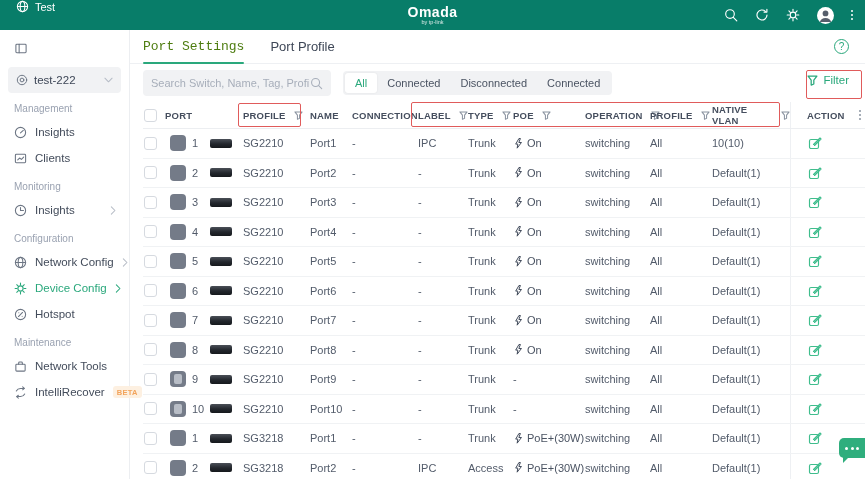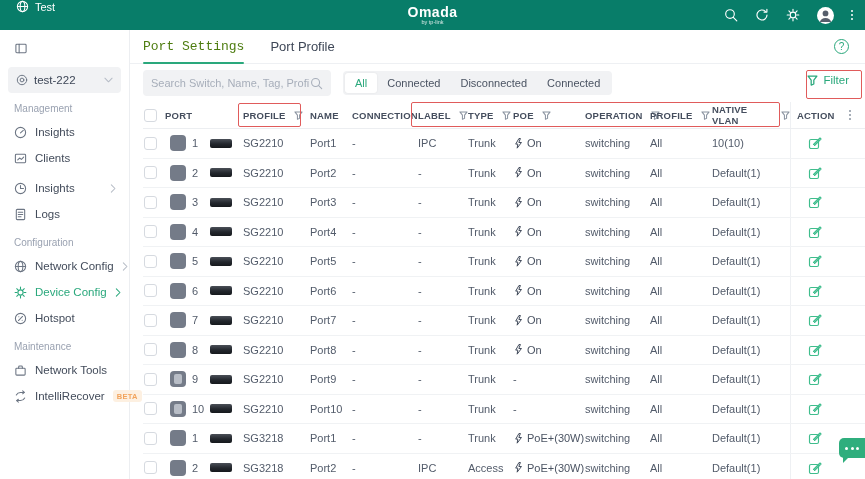--- a/index.html
+++ b/index.html
@@ -208,42 +208,34 @@
             <span class="sb-ic">
               <svg class="ic" width="13" height="13" viewBox="0 0 14 14">
                 <rect x="1.5" y="2.5" width="11" height="9" rx="1"></rect>
                 <path d="M4 8.6l2-2.1 2 1.5 2.4-2.6"></path>
               </svg>
             </span>
             <span class="lbl">Clients</span>
           </div>
         </div>
         <div class="sb-section">
+          <div class="sb-label">Monitoring</div>
           <div class="sb-item">
             <span class="sb-ic">
               <svg class="ic" width="13" height="13" viewBox="0 0 14 14">
                 <circle cx="7" cy="7" r="5.5"></circle>
                 <path d="M7 3.8V7h3.2"></path>
               </svg>
             </span>
             <span class="lbl">Insights</span>
             <span class="chev">
               <svg class="ic" width="9" height="9" viewBox="0 0 10 10">
                 <path d="M1.5 1l4 4-4 4"></path>
               </svg>
             </span>
-          </div>
-          <div class="sb-item">
-            <span class="sb-ic">
-              <svg class="ic" width="13" height="13" viewBox="0 0 14 14">
-                <rect x="2.5" y="1.5" width="9" height="11" rx="1"></rect>
-                <path d="M4.6 4.5h4.8M4.6 7h4.8M4.6 9.5h3"></path>
-              </svg>
-            </span>
-            <span class="lbl">Logs</span>
           </div>
         </div>
         <div class="sb-section">
           <div class="sb-label">Configuration</div>
           <div class="sb-item">
             <span class="sb-ic">
               <svg class="ic" width="13" height="13" viewBox="0 0 14 14">
                 <circle cx="7" cy="7" r="5.5"></circle>
                 <ellipse cx="7" cy="7" rx="2.5" ry="5.5"></ellipse>
                 <path d="M1.5 7h11"></path>
@@ -402,21 +394,21 @@
           </div>
           <div class="th" style="width:78px">
             <span>NATIVE VLAN</span>
             <span class="funnel">
               <svg class="ic" width="9" height="9" viewBox="0 0 10 10">
                 <path d="M1 1h8L6.2 4.6V8.2L3.8 9.2V4.6z"></path>
               </svg>
             </span>
           </div>
           <div class="th col-action" style="width:75px">
-            <span style="margin-left:6px">ACTION</span>
+            <span style="margin-left:16px">ACTION</span>
             <span class="kebab-g">
               <i></i>
               <i></i>
               <i></i>
             </span>
           </div>
         </div>
       <div class="tbody" id="tbody">
           <div class="trow">
             <div class="td" style="width:22px">

